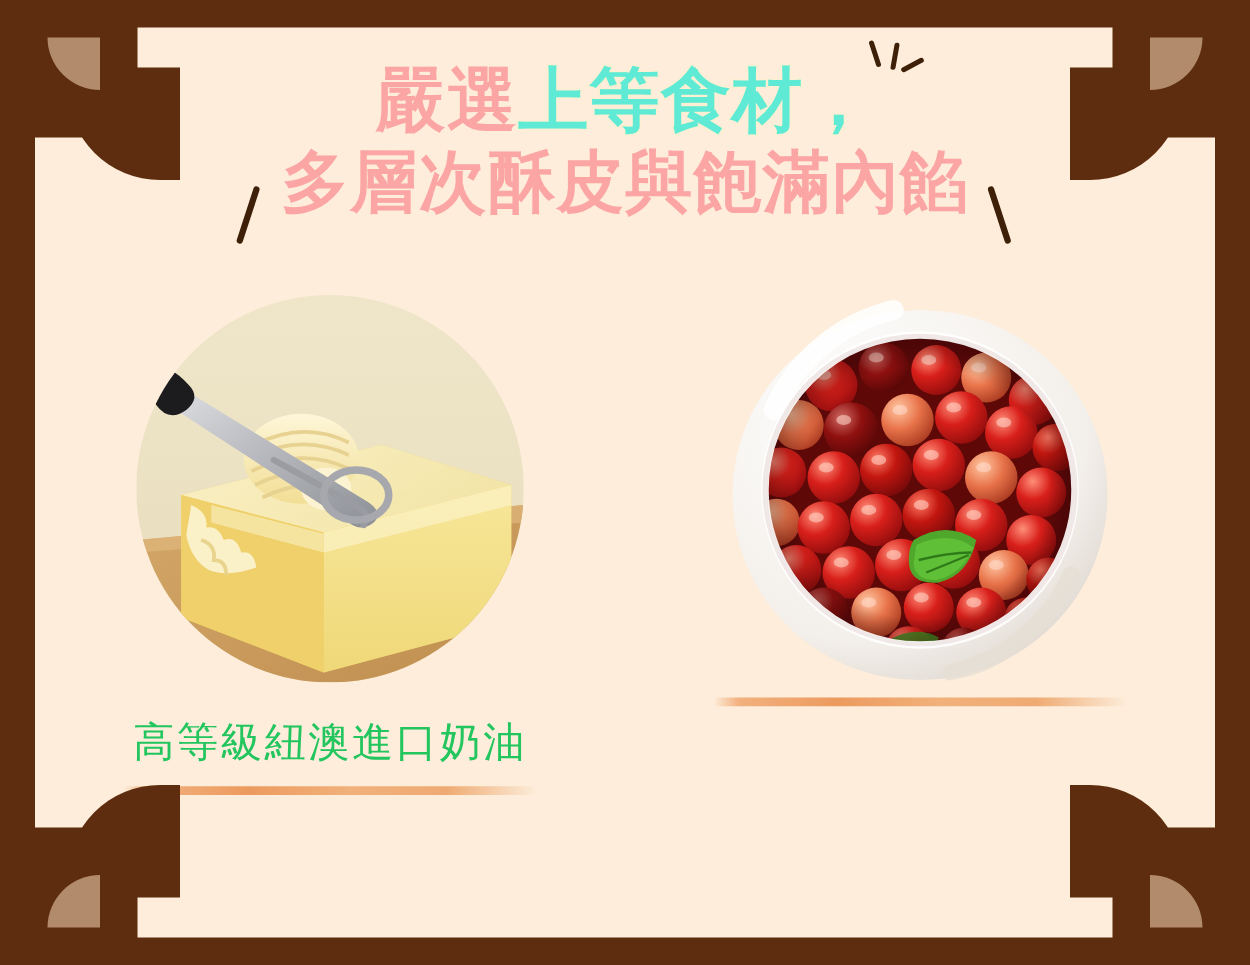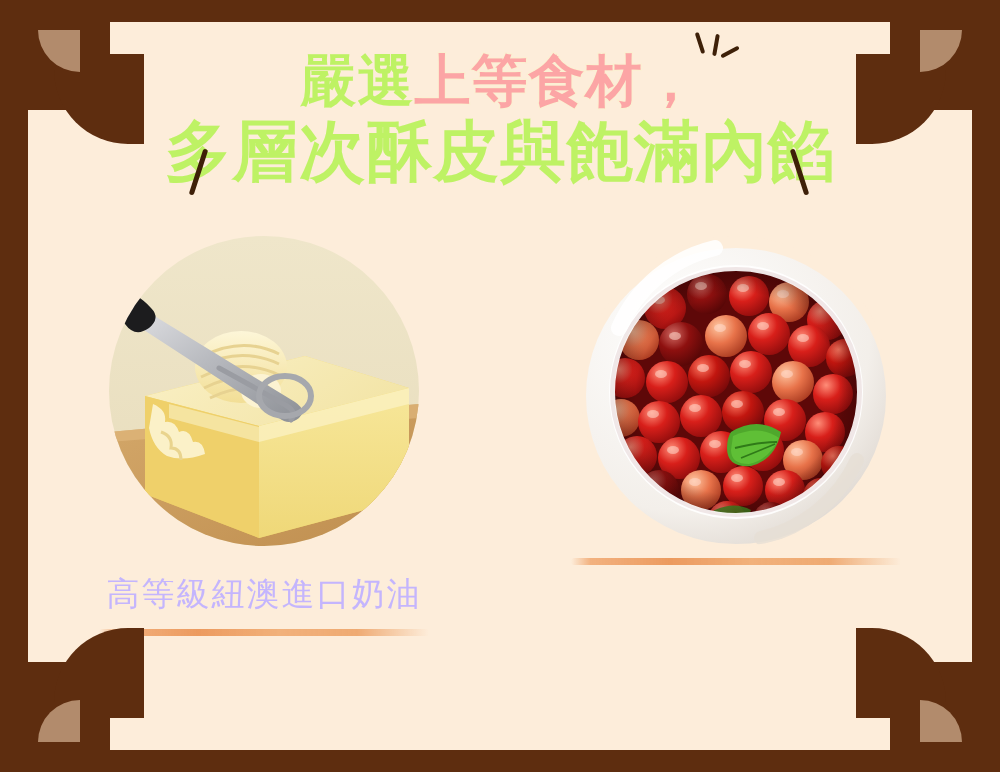--- a/index.html
+++ b/index.html
@@ -63,24 +63,24 @@
     text-align:center;
     z-index:4;
   }
   .hl-line{
     font-family:"Liberation Serif","DejaVu Serif",serif;
     font-weight:bold;
     white-space:nowrap;
     line-height:1.04;
   }
   .hl-line1{ font-size:56px; letter-spacing:1px; }
-  .hl-line2{ font-size:66px; letter-spacing:1px; margin-top:8px;}
-  .brown-txt{ color:#bef264; }
+  .hl-line2{ font-size:54px; letter-spacing:1px; margin-top:8px;}
+  .brown-txt{ color:#fca5a5; }
   .gold-txt{
-    color:#fca5a5;
+    color:#5eead4;
     -webkit-text-stroke:2.2px #FBF0D2;
     paint-order:stroke fill;
   }
   
   .sparkles{
     position:absolute;left:690px;top:28px;width:60px;height:46px;z-index:6;
   }
   .sparkles i{
     position:absolute;display:block;background:#3E2008;border-radius:3px;
   }
@@ -109,21 +109,21 @@
   .photo{
     width:310px;height:310px;border-radius:50%;
     overflow:hidden;position:relative;
   }
   .photo svg{display:block;width:100%;height:100%;}
 
   .caption{
     margin-top:26px;
     font-family:"Liberation Serif","DejaVu Serif",serif;
     font-size:33px;
-    color:#c4b5fd;
+    color:#22c55e;
     letter-spacing:2px;
     white-space:nowrap;
   }
   .brush{
     margin-top:12px;
     width:330px;height:7px;
     background:linear-gradient(90deg,
        rgba(240,166,110,0) 0%,
        rgba(240,166,110,.85) 6%,
        rgba(235,150,88,.95) 30%,

